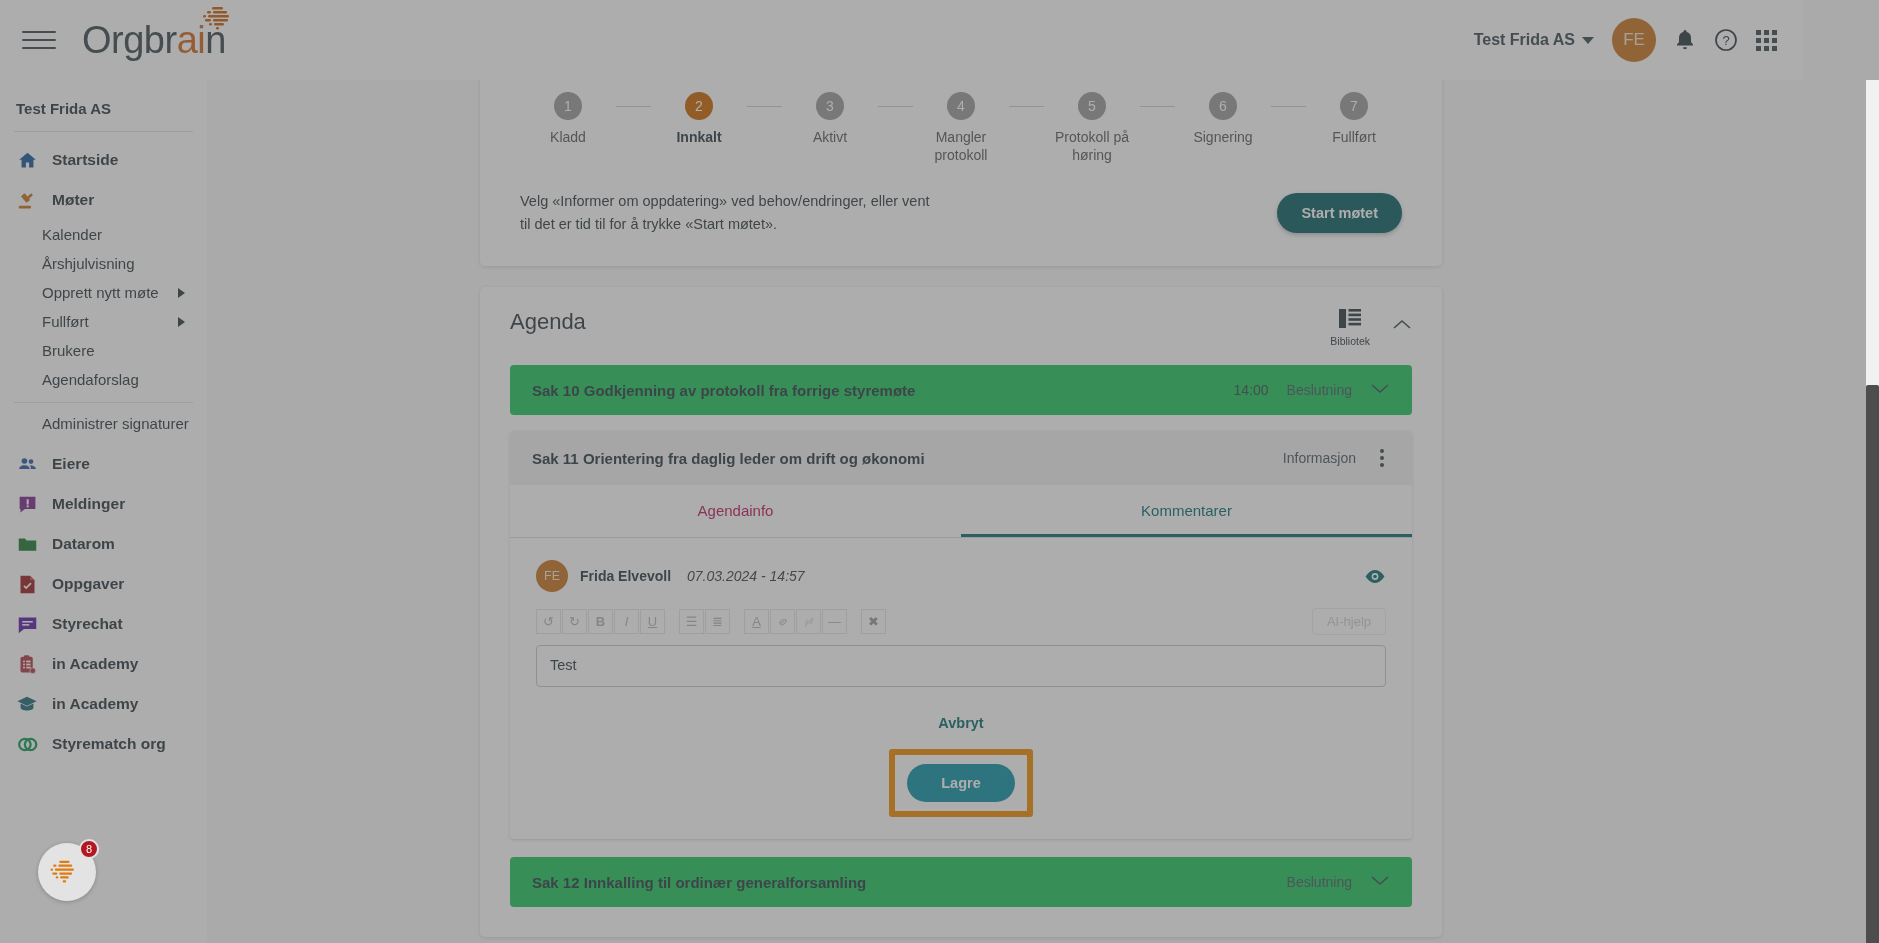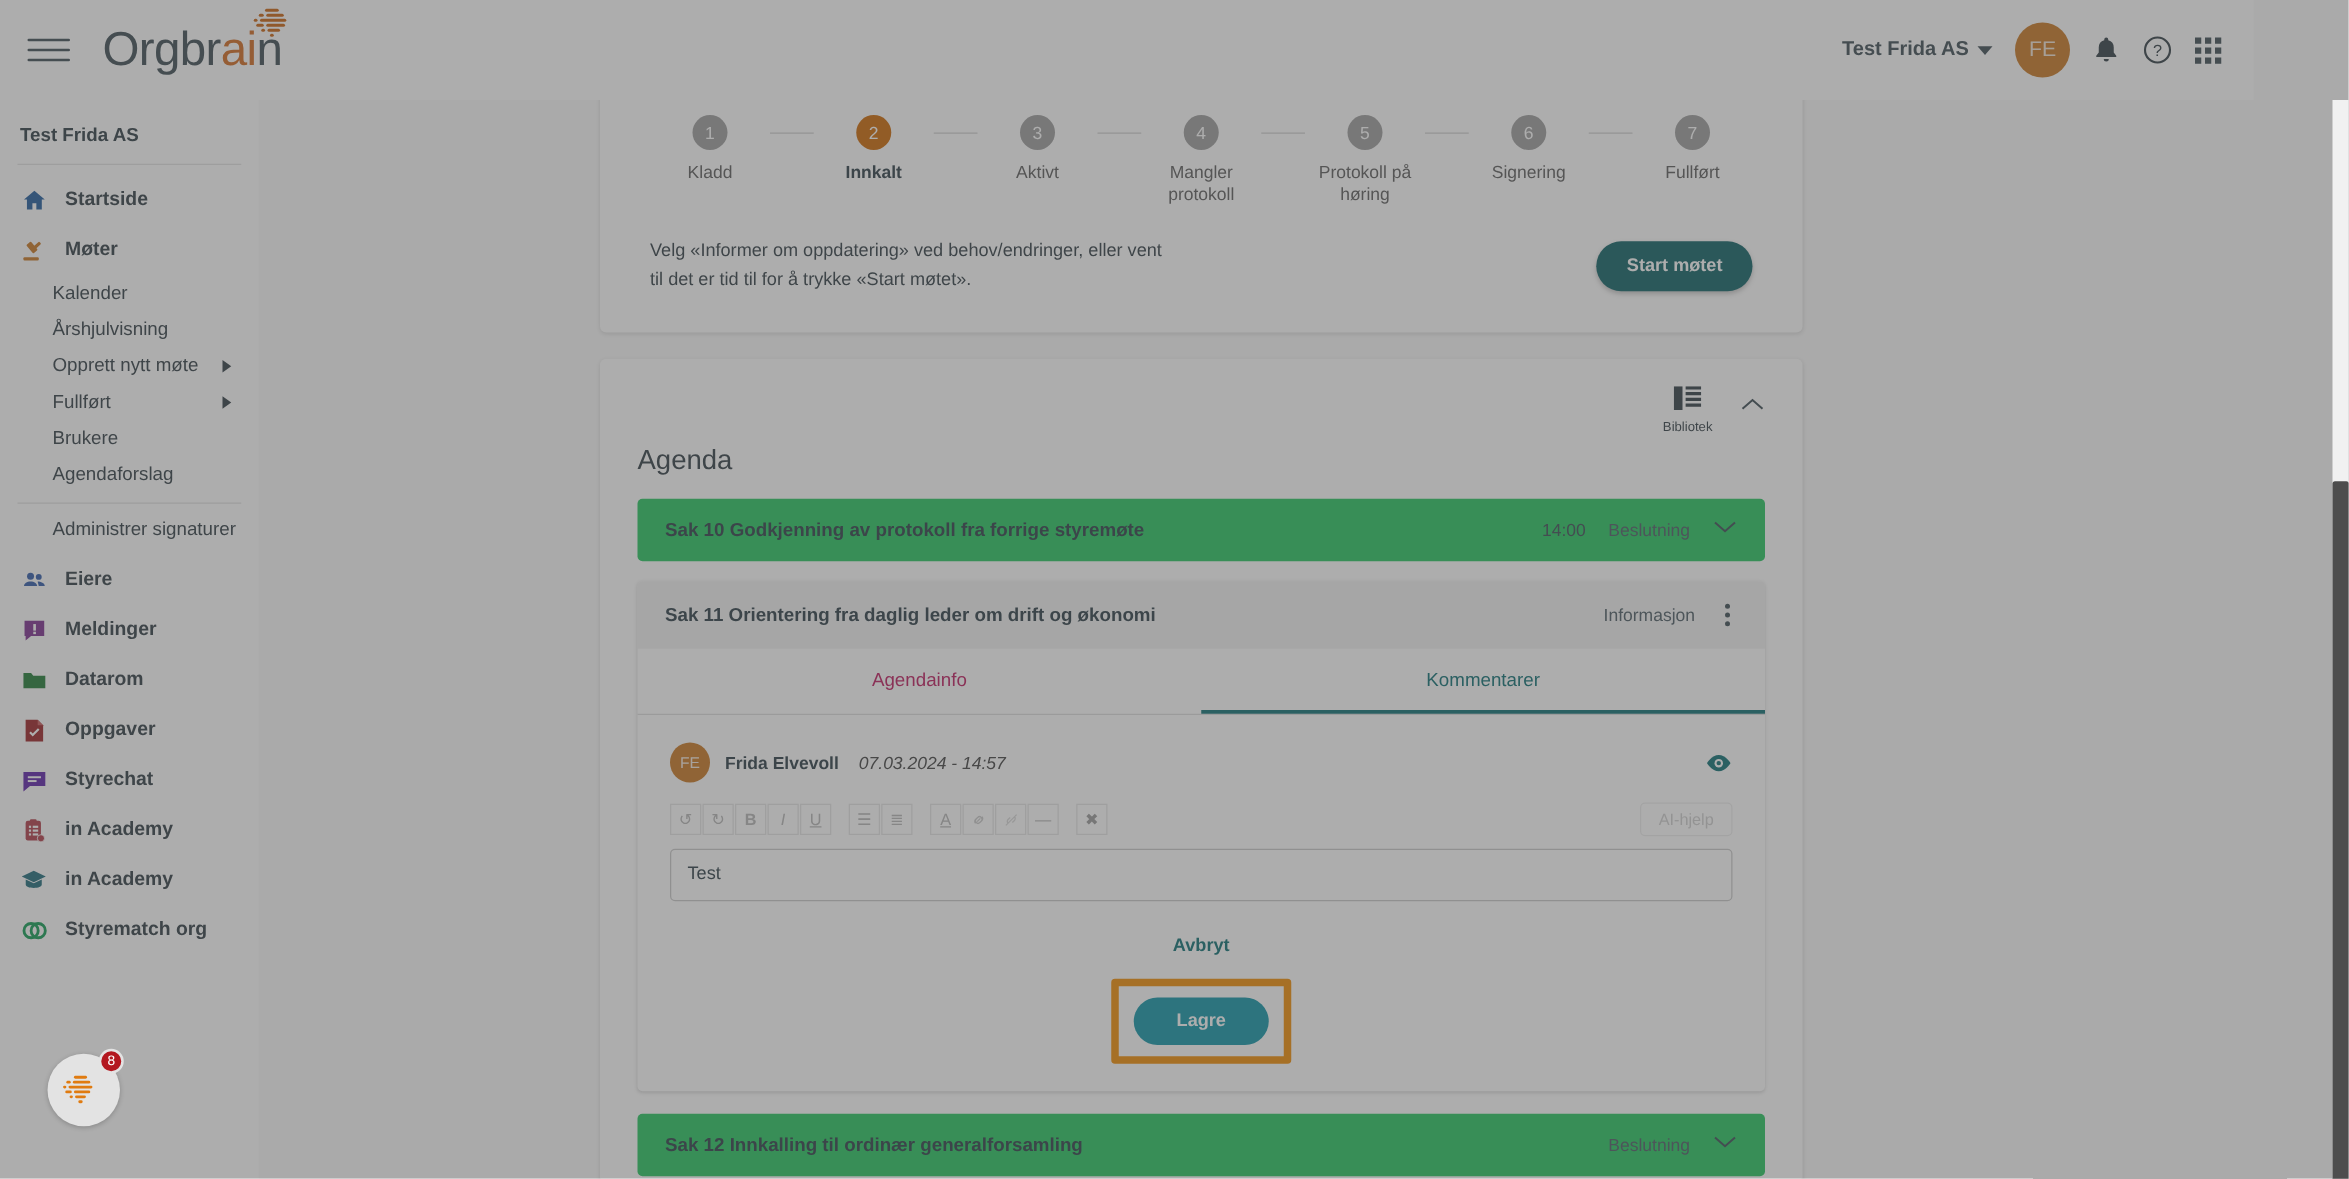--- a/index.html
+++ b/index.html
@@ -148,21 +148,21 @@
     cursor: pointer; white-space: nowrap;
     box-shadow: 0 2px 4px rgba(0,0,0,0.25);
   }
 
   
   .card-agenda {
     position: absolute; left: 273px; top: 207px;
     width: 962px; padding: 22px 30px 30px 30px;
   }
   .agenda-head { display:flex; align-items: flex-start; }
-  .agenda-title { font-size: 22px; color: #2f3b42; margin-top: 46px; }
+  .agenda-title { font-size: 22px; color: #2f3b42; }
   .agenda-tools { margin-left:auto; display:flex; align-items:flex-start; gap: 22px; }
   .bibliotek { display:flex; flex-direction:column; align-items:center; cursor:pointer; }
   .bibliotek .lbl { font-size: 10.5px; color: #2f3b42; margin-top: 3px; }
   .chev-up { margin-top: 8px; cursor:pointer; }
 
   .sak {
     margin-top: 18px;
     background: #22c55e;
     border-radius: 4px;
     display:flex; align-items:center;

